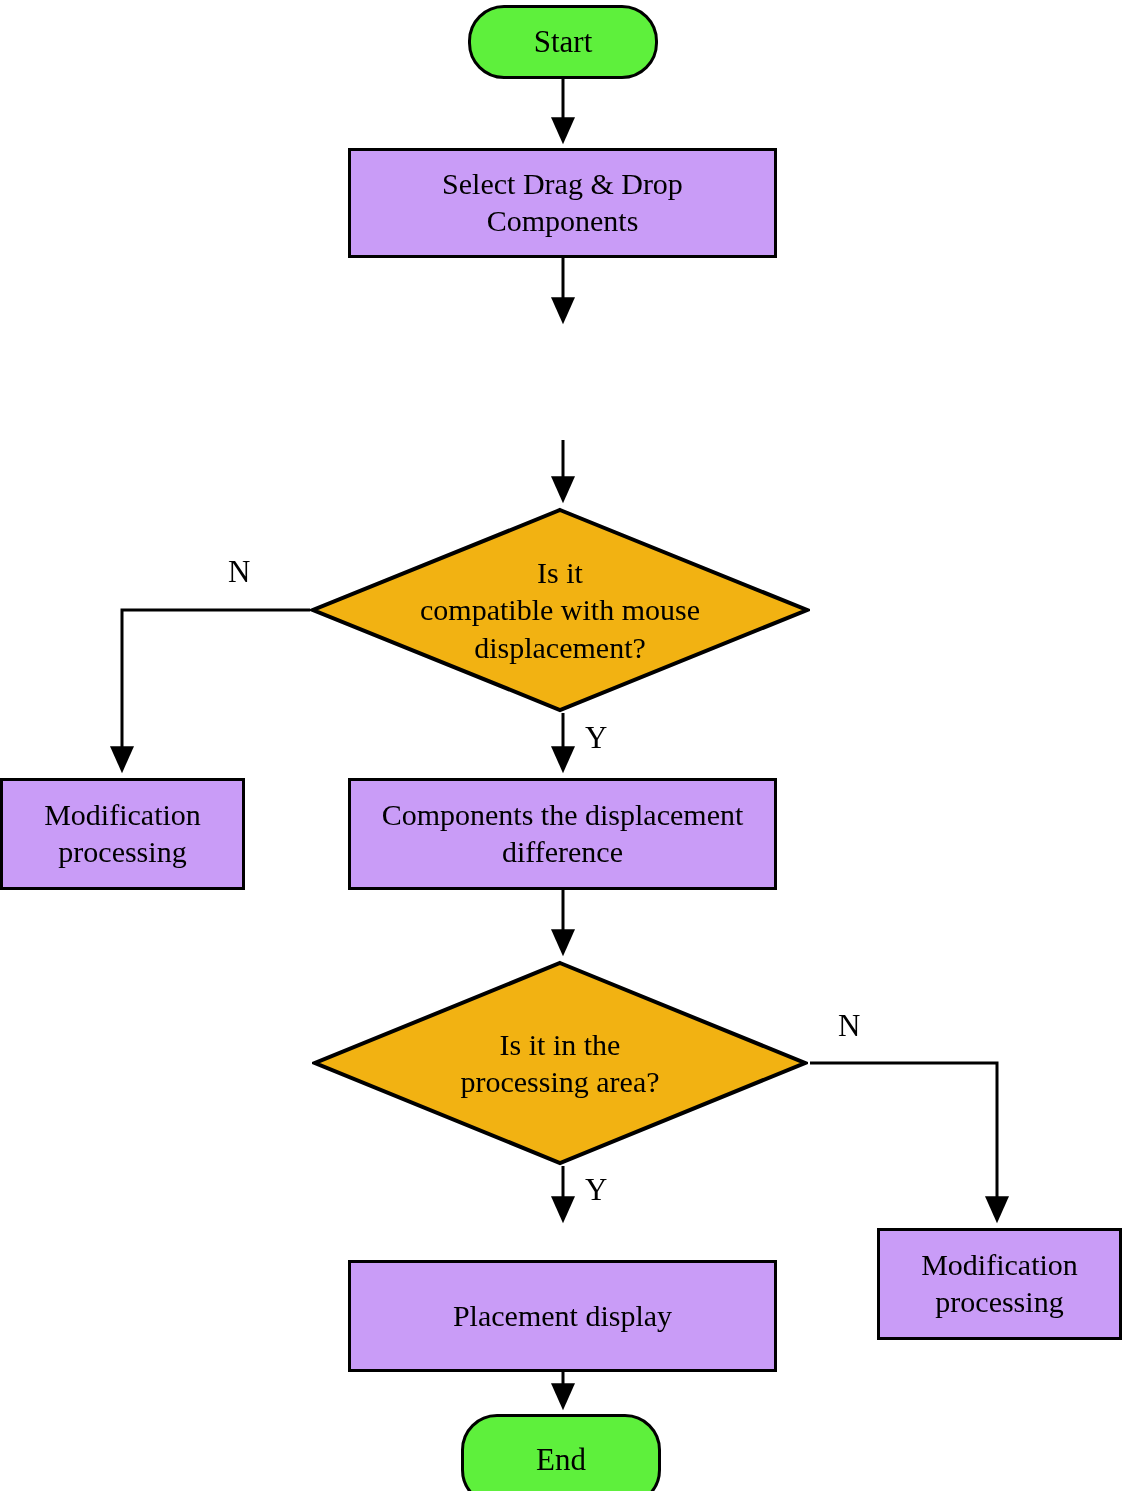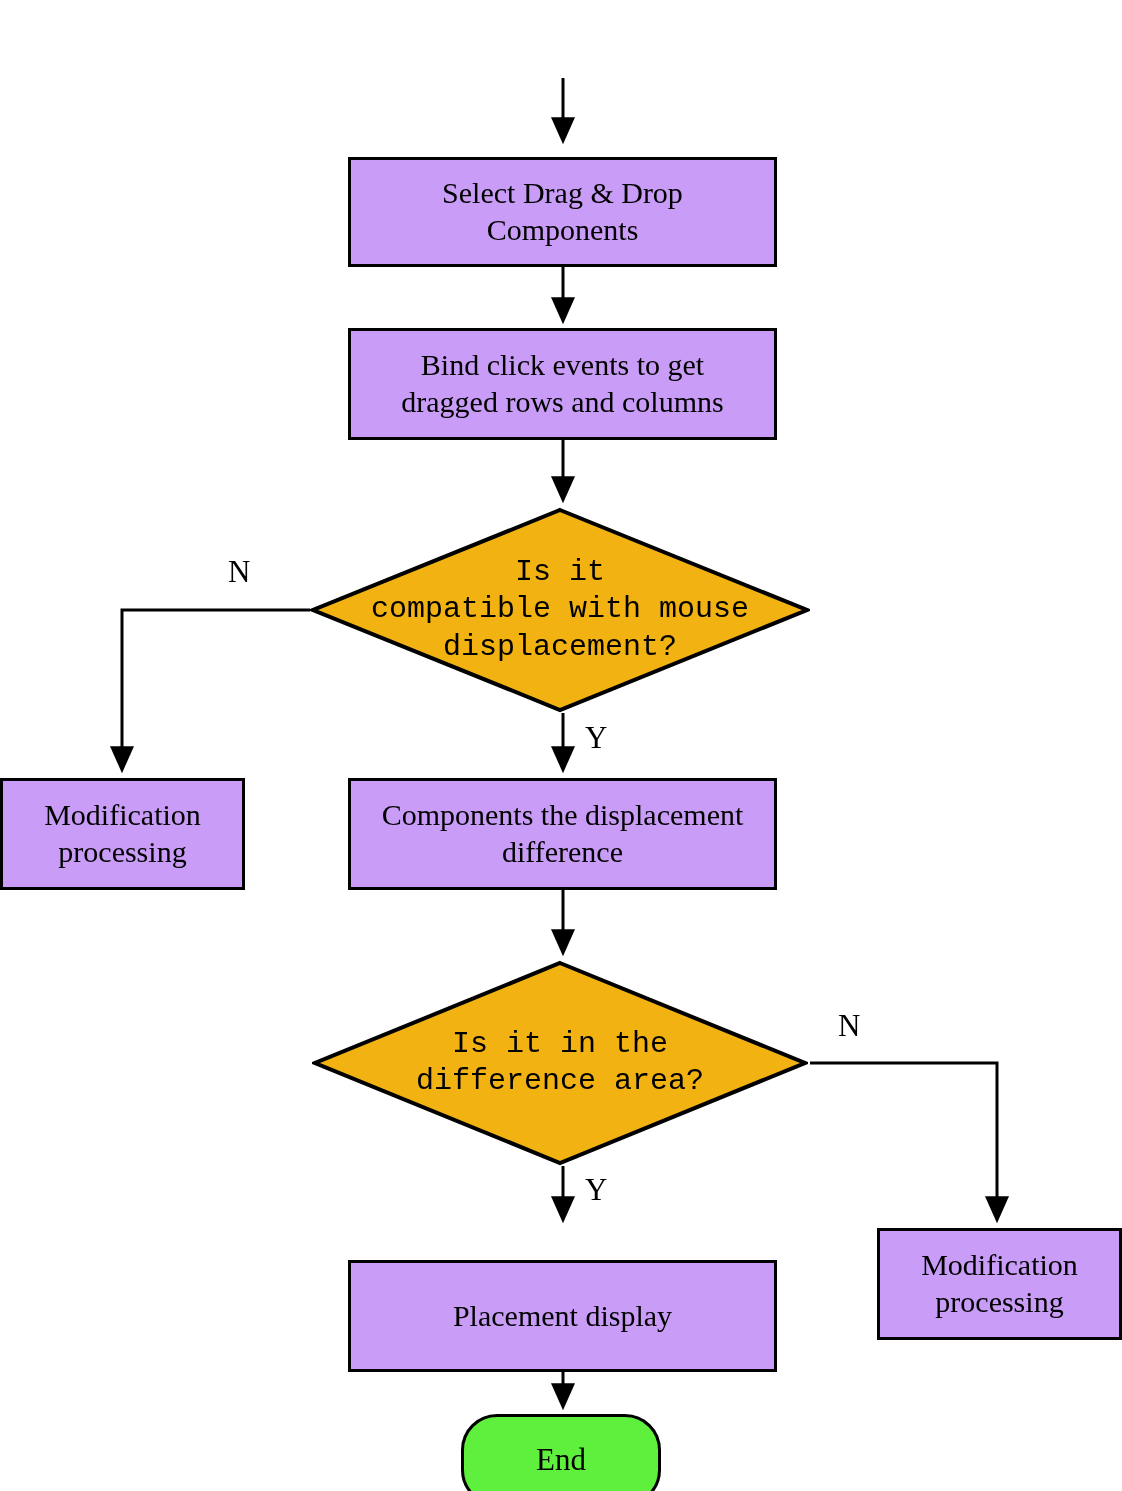--- a/index.html
+++ b/index.html
@@ -62,21 +62,20 @@
     width: 100%;
     height: 100%;
     display: flex;
     align-items: center;
     justify-content: center;
     text-align: center;
     font-size: 30px;
     color: #000000;
     line-height: 1.25;
     white-space: pre-line;
-    font-family: Liberation Mono, monospace;
   }
   .branch-label {
     position: absolute;
     font-size: 31px;
     color: #000000;
     line-height: 1;
   }
 </style>
 </head>
 <body>
@@ -102,30 +101,29 @@
 
     <path d="M563,890 L563,952" stroke="#000000" stroke-width="3" fill="none" marker-end="url(#arrow)"></path>
 
     <path d="M810,1063 L997,1063 L997,1219" stroke="#000000" stroke-width="3" fill="none" marker-end="url(#arrow)"></path>
 
     <path d="M563,1166 L563,1219" stroke="#000000" stroke-width="3" fill="none" marker-end="url(#arrow)"></path>
 
     <path d="M563,1340 L563,1406" stroke="#000000" stroke-width="3" fill="none" marker-end="url(#arrow)"></path>
   </svg>
 
+  <div class="node node-terminal" style="left:468px; top:5px; width:190px; height:74px;">
+    <span>Start</span>
+  </div>
 
-  <div class="node node-process" style="left:348px; top:148px; width:429px; height:110px;margin-top:9px;">
+  <div class="node node-process" style="left:348px; top:148px; width:429px; height:110px;">
     <span>Select Drag &amp; Drop
 Components</span>
   </div>
 
-  <div class="node node-process" style="left:348px; top:328px; width:429px; height:112px;">
-    <span>Bind click events to get
-dragged rows and columns</span>
-  </div>
 
   <div class="decision-wrap" style="left:310px; top:507px; width:500px; height:206px;">
     <svg class="decision-shape" viewBox="0 0 500 206" xmlns="http://www.w3.org/2000/svg">
       <polygon points="250,3 497,103 250,203 3,103" fill="#f2b212" stroke="#000000" stroke-width="4"></polygon>
     </svg>
     <div class="decision-label">Is it
 compatible with mouse
 displacement?</div>
   </div>
 
@@ -141,21 +139,21 @@
   <div class="node node-process" style="left:348px; top:778px; width:429px; height:112px;">
     <span>Components the displacement
 difference</span>
   </div>
 
   <div class="decision-wrap" style="left:312px; top:960px; width:496px; height:206px;">
     <svg class="decision-shape" viewBox="0 0 496 206" xmlns="http://www.w3.org/2000/svg">
       <polygon points="248,3 493,103 248,203 3,103" fill="#f2b212" stroke="#000000" stroke-width="4"></polygon>
     </svg>
     <div class="decision-label">Is it in the
-difference area?</div>
+processing area?</div>
   </div>
 
   <div class="branch-label" style="left:838px; top:1010px;">N</div>
 
   <div class="branch-label" style="left:585px; top:1174px;">Y</div>
 
   <div class="node node-process" style="left:348px; top:1260px; width:429px; height:112px;">
     <span>Placement display</span>
   </div>
 

